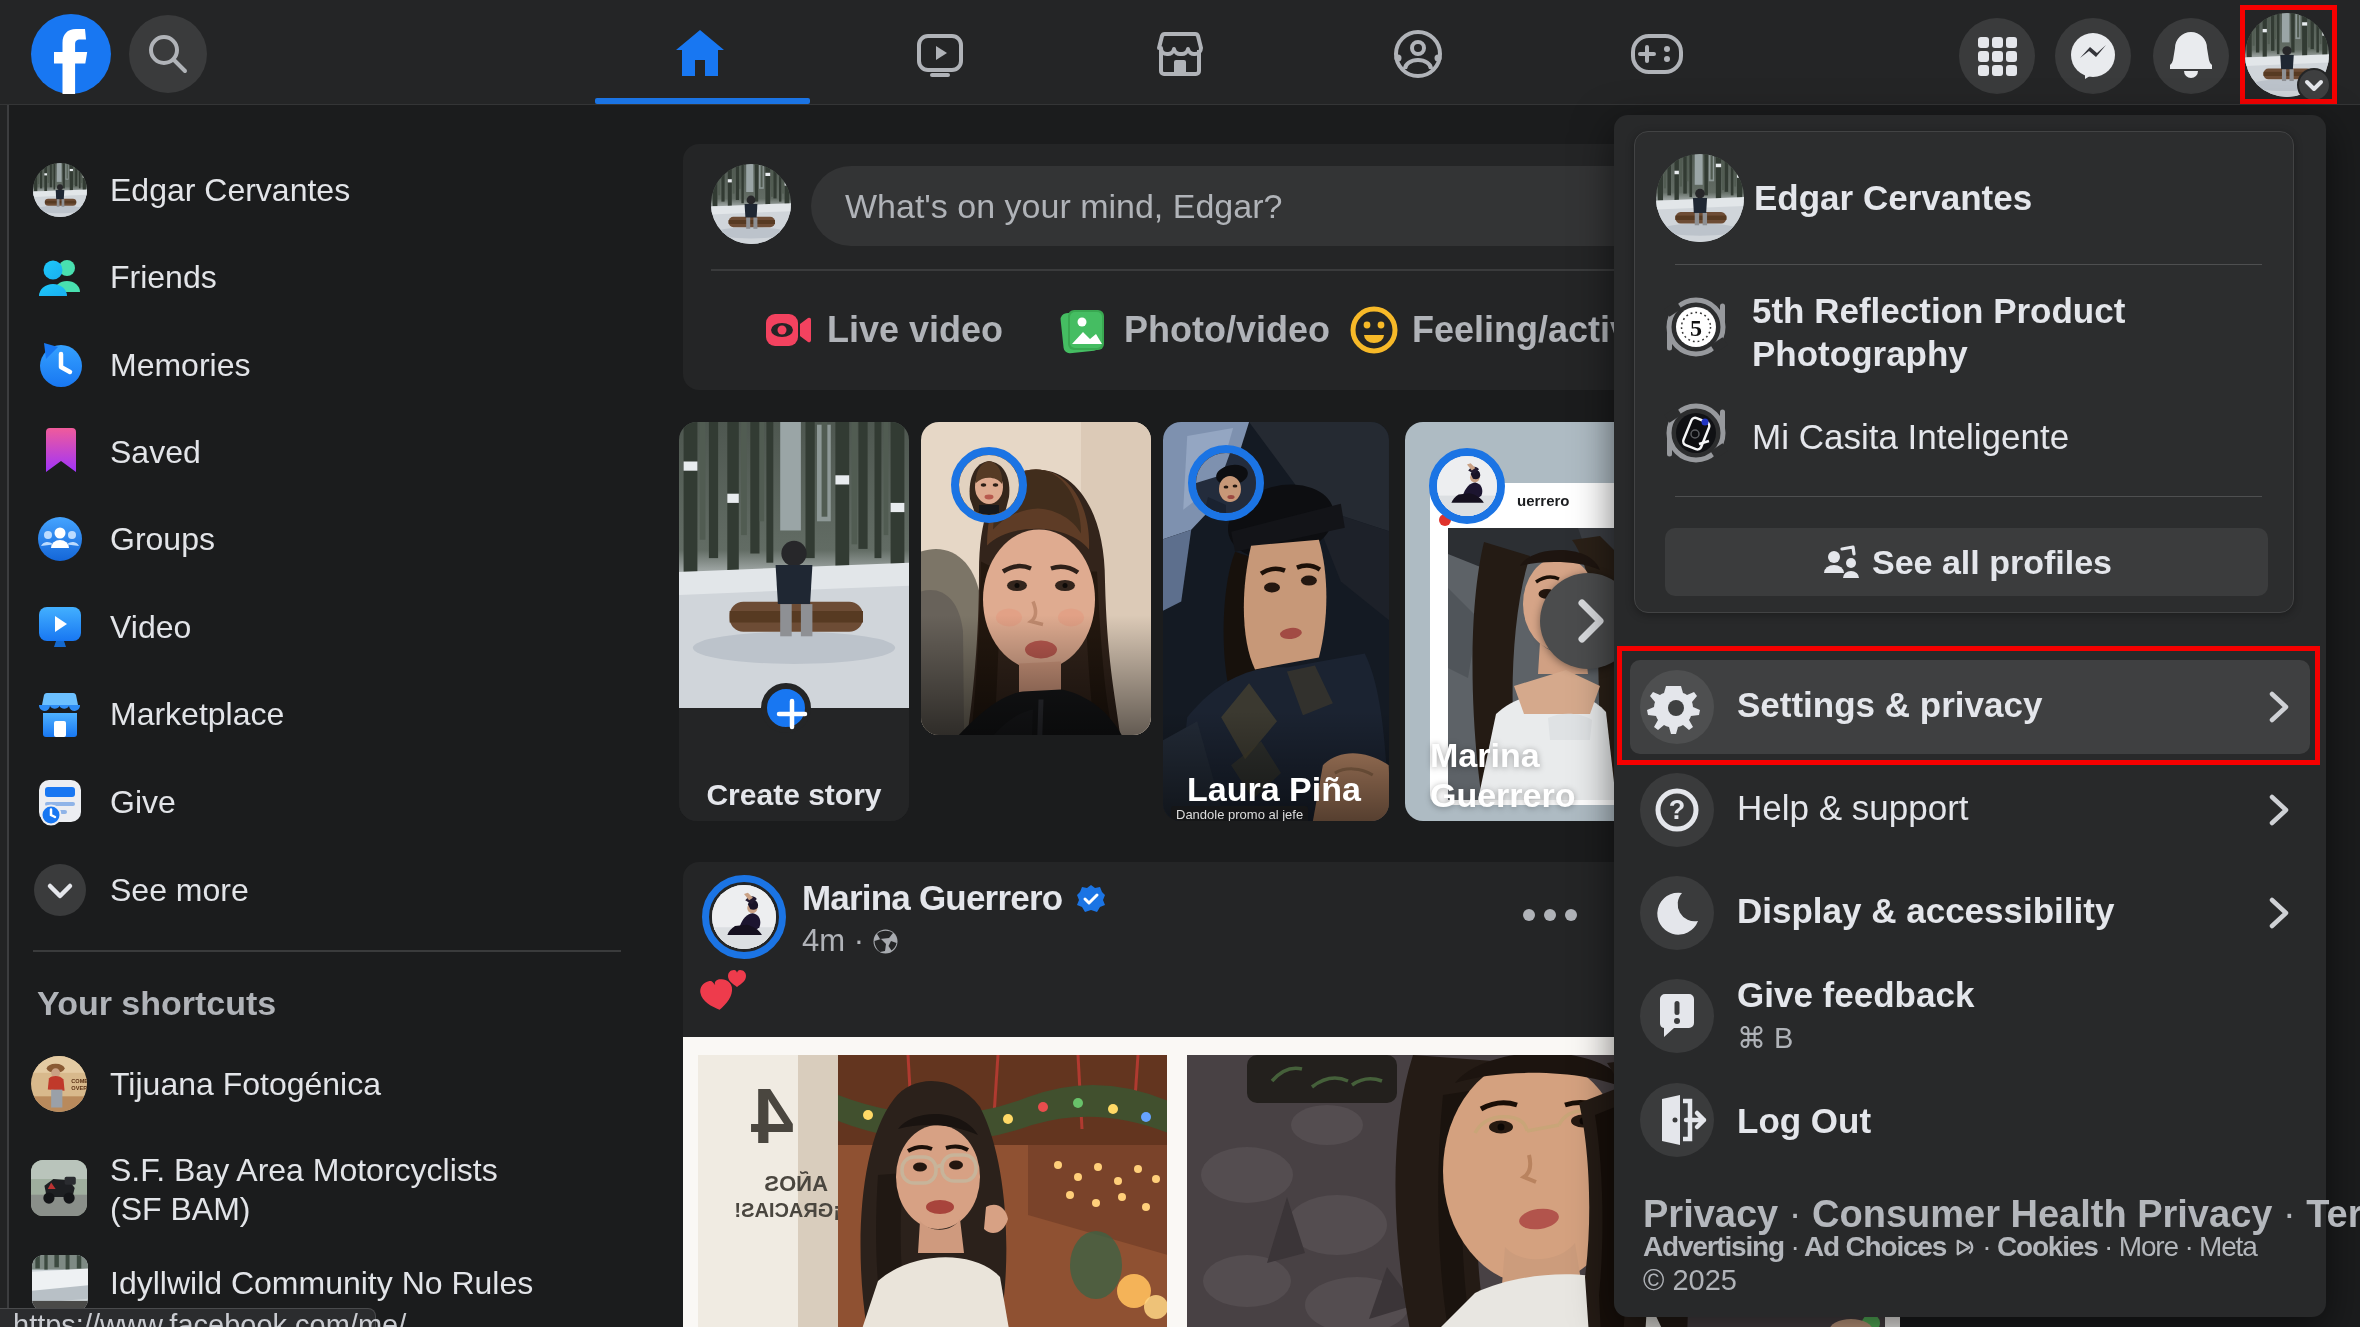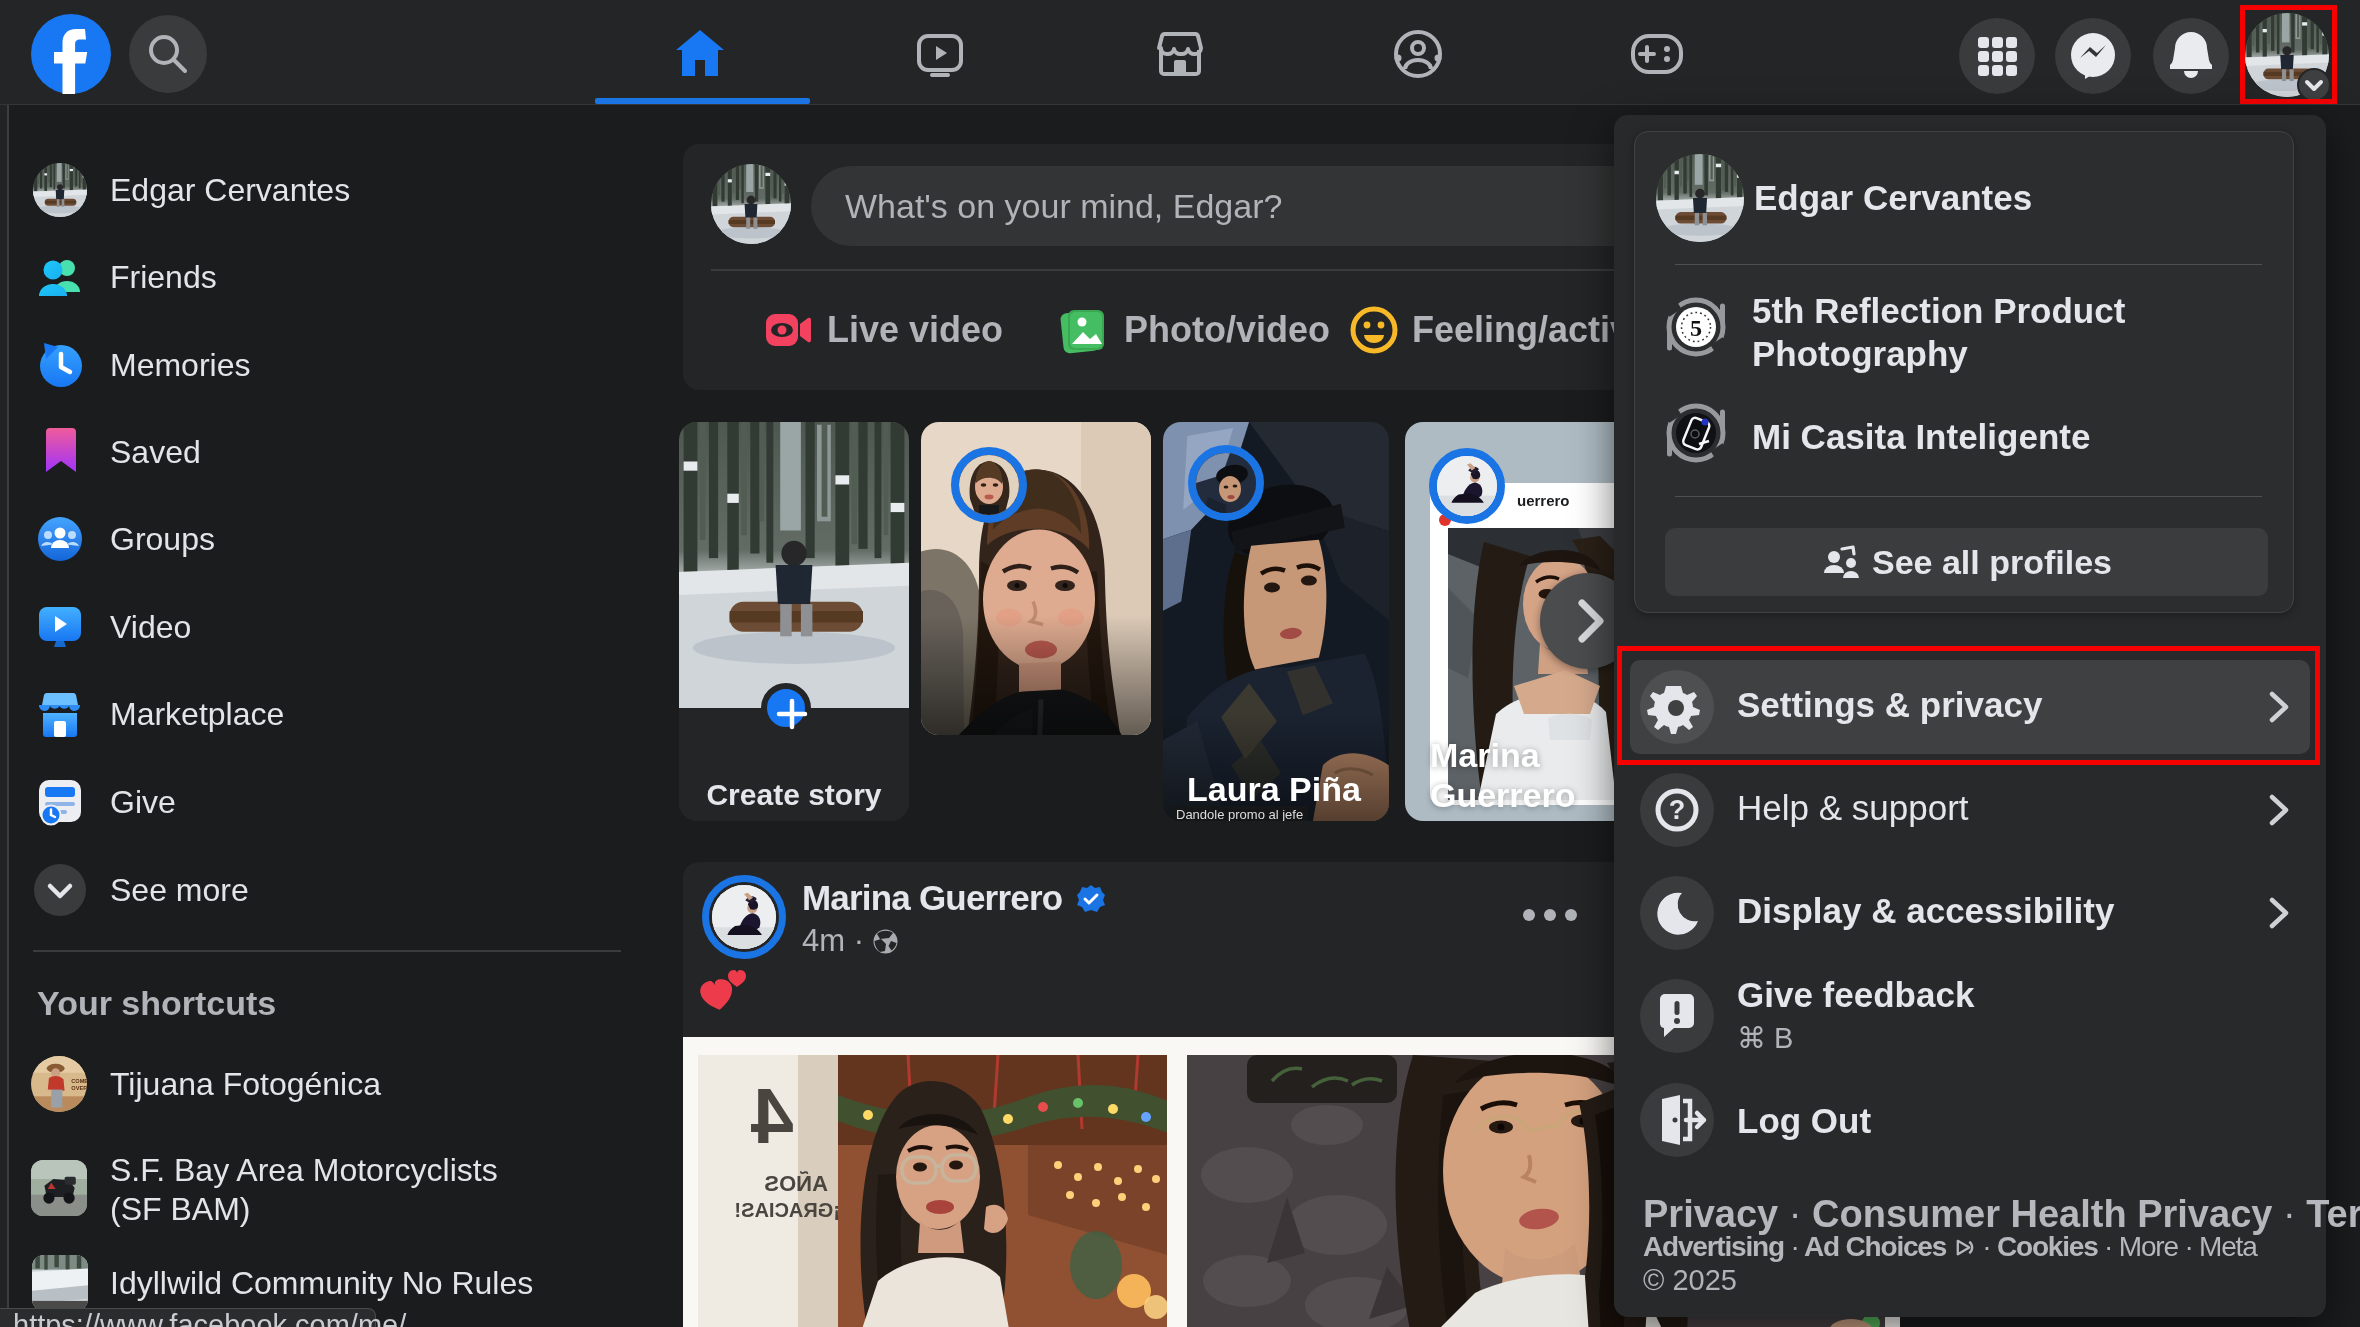--- a/index.html
+++ b/index.html
@@ -708,21 +708,21 @@
 <path d="M16 11 L4 19" stroke="#2c2d2e" stroke-width="9" fill="none"></path>
 <path d="M59.5 26 L59.5 12" stroke="#97999d" stroke-width="5" stroke-linecap="round"></path>
 <path d="M6.5 40 L6.5 54" stroke="#97999d" stroke-width="5" stroke-linecap="round"></path>
 <circle cx="33" cy="33" r="20" fill="#101114"></circle>
 <rect x="24" y="19" width="19" height="29" rx="4" fill="#0c0d10" stroke="#f5f6f7" stroke-width="2.5" transform="rotate(22 33 33)"></rect>
 <path d="M36 44 L46 41" stroke="#f5f6f7" stroke-width="2.5"></path>
 <circle cx="42" cy="22" r="3.5" fill="#2135c4"></circle>
 <circle cx="32" cy="34" r="4" fill="none" stroke="#5a5c60" stroke-width="1.5"></circle>
 </svg>
 </div>
-<div class="a" style="left:1752px;top:415px;height:44px;line-height:44px;font-size:35px;font-weight:bold;color:#e4e6eb">Mi Casita Inteligente</div>
+<div class="a" style="left:1752px;top:415px;height:44px;line-height:44px;font-size:35px;font-weight:normal;color:#e4e6eb">Mi Casita Inteligente</div>
 <div class="a" style="left:1675px;top:496px;width:587px;height:1px;background:#4e4f50"></div>
 <div class="a" style="left:1665px;top:528px;width:603px;height:68px;background:#3b3c3d;border-radius:10px"></div>
 <div class="a" style="left:1820px;top:544px">
 <svg width="42" height="38" viewBox="0 0 42 38">
         <g fill="#e4e6eb">
           <circle cx="14" cy="13" r="6"></circle>
           <path d="M4 29 a10 8 0 0 1 20 0 Z"></path>
           <circle cx="31" cy="19" r="5"></circle>
           <path d="M23 34 a8 7 0 0 1 16 0 Z"></path>
         </g>

